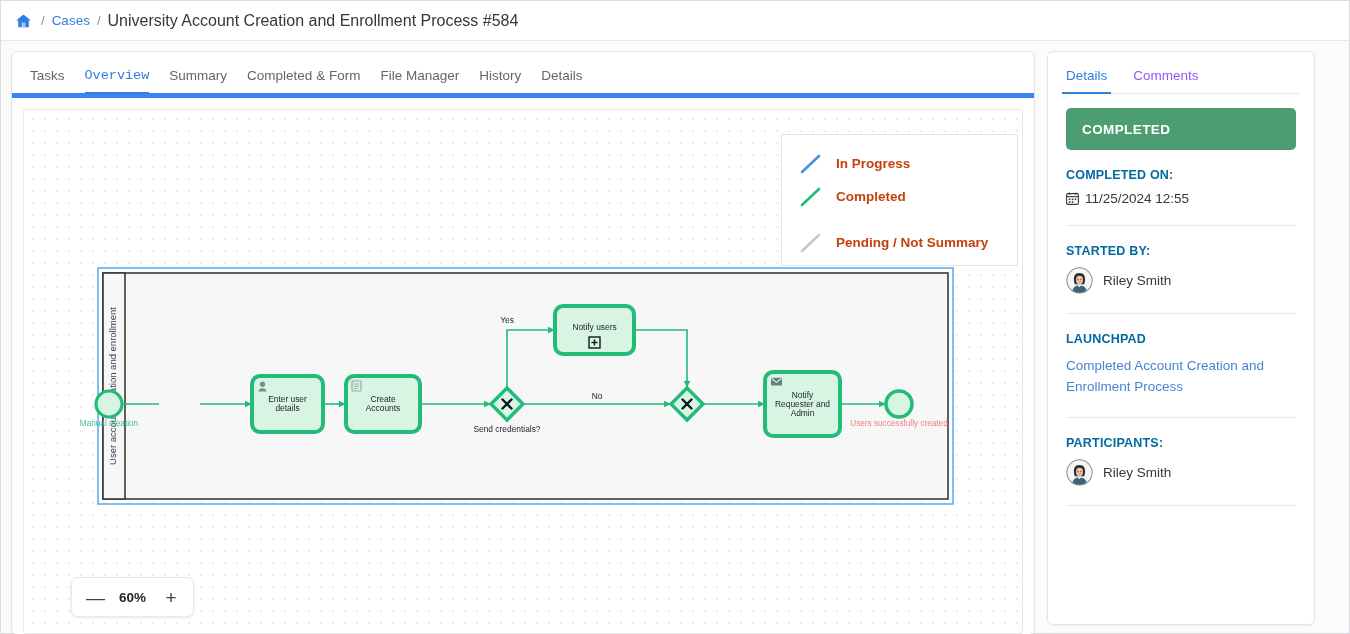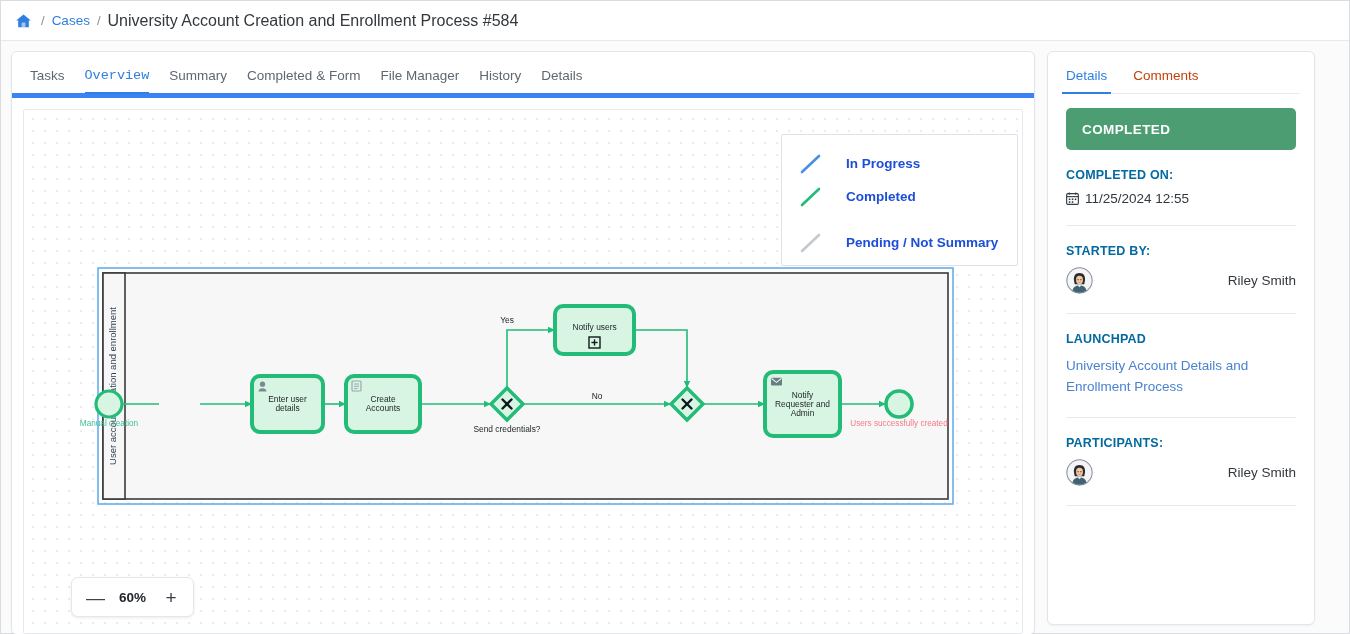--- a/index.html
+++ b/index.html
@@ -98,21 +98,21 @@
     border-radius: 2px;
     padding: 12px 0 0 0;
   }
   .legend-row {
     display: flex; align-items: center;
     height: 33px; padding-left: 16px;
   }
   .legend-row.pending { margin-top: 13px; }
   .legend-line { width: 26px; height: 26px; flex: 0 0 26px; }
   .legend-label {
-    font-size: 13.5px; font-weight: bold; color: #1d4ed8; margin-left: 22px;
+    font-size: 13.5px; font-weight: bold; color: #c2410c; margin-left: 12px;
   }
 
   
   .bpmn { position: absolute; left: 0; top: 0; }
 
   
   .zoom-ctl {
     position: absolute;
     left: 47px; bottom: 16px;
     width: 123px; height: 40px;
@@ -137,21 +137,21 @@
     align-self: flex-start;
     height: 574px;
   }
   .side-tabs {
     display: flex; gap: 18px; align-items: flex-end;
     border-bottom: 1px solid #e7eaee;
     padding-top: 16px;
     margin: 0 -4px;
   }
   .side-tab {
-    font-size: 13.5px; color: #c2410c; padding: 0 4px 9px 4px;
+    font-size: 13.5px; color: #8b5cf6; padding: 0 4px 9px 4px;
     cursor: pointer; border-bottom: 2.5px solid transparent; margin-bottom: -1px;
   }
   .side-tab.active { color: #2f7fe0; border-bottom-color: #2f7fe0; }
 
   .status-badge {
     margin-top: 14px;
     height: 42px;
     background: #4c9d72;
     border-radius: 5px;
     display: flex; align-items: center;
@@ -166,21 +166,21 @@
   .field-value {
     margin-top: 9px;
     font-size: 13.5px; color: #33383d;
     display: flex; align-items: center; gap: 6px;
   }
   .divider { border-top: 1px solid #e7eaee; margin-top: 19px; }
   .link-value {
     margin-top: 9px;
     font-size: 13.5px; color: #4a82d0; line-height: 1.58; cursor: pointer;
   }
-  .person { display: flex; align-items: center; gap: 10px; margin-top: 9px; justify-content: space-between; }
+  .person { display: flex; align-items: center; gap: 10px; margin-top: 9px; }
   .person-name { font-size: 13.5px; color: #33383d; }
   .avatar { width: 27px; height: 27px; flex: 0 0 27px; }
 </style>
 </head>
 <body>
 
 <div id="app">
 
   <div class="breadcrumb-bar">
     <span class="home-icon">
@@ -390,21 +390,21 @@
           <path d="M14.7 18 q1.3 1.1 2.6 0" fill="none" stroke="#b9735a" stroke-width=".8" stroke-linecap="round"></path>
           <path d="M16 21.6 c-4.6 0 -7.6 2.7 -8.3 6.3 a15 15 0 0 0 16.6 0 c-.7 -3.6 -3.7 -6.3 -8.3 -6.3 z" fill="#3f6274"></path>
           <path d="M13.6 21.4 l2.4 2.6 l2.4 -2.6 z" fill="#eef2f4"></path>
         </svg>
         <span class="person-name">Riley Smith</span>
       </div>
 
       <div class="divider"></div>
 
       <div class="field-label">LAUNCHPAD</div>
-      <div class="link-value">University Account Details and Enrollment Process</div>
+      <div class="link-value">Completed Account Creation and Enrollment Process</div>
 
       <div class="divider"></div>
 
       <div class="field-label">PARTICIPANTS:</div>
       <div class="person">
         <svg class="avatar" viewBox="0 0 32 32">
           <circle cx="16" cy="16" r="15" fill="#f3f5f7" stroke="#8a9099" stroke-width="1.2"></circle>
           <path d="M16 7 c-5 0 -7 3.4 -6.6 8.2 c.2 2.6 1 5.2 1 5.2 l11.2 0 c0 0 .8 -2.6 1 -5.2 C22.9 10.4 21 7 16 7 z" fill="#2e2b2e"></path>
           <ellipse cx="16" cy="15.4" rx="4.1" ry="5" fill="#f0c9a8"></ellipse>
           <circle cx="14.3" cy="15" r=".72" fill="#2e2b2e"></circle>

